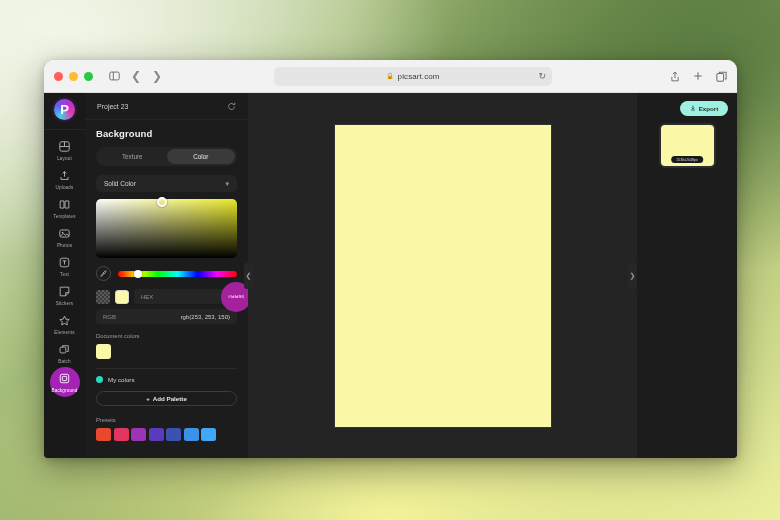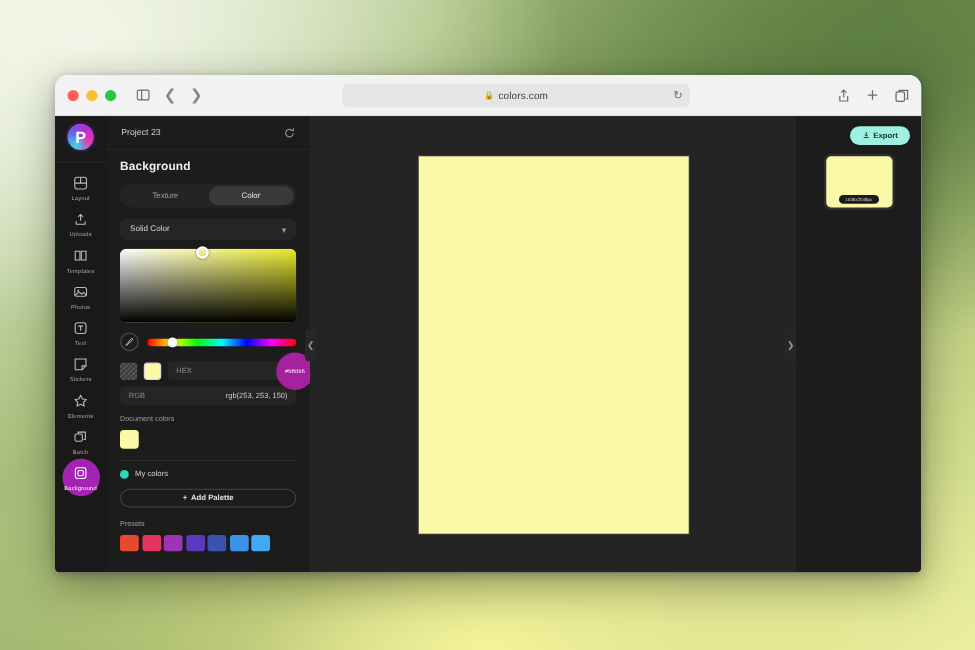--- a/index.html
+++ b/index.html
@@ -298,21 +298,21 @@
               <line x1="5.5" y1="1" x2="5.5" y2="11" stroke="#6b6b6b" stroke-width="1.2"></line>
             </svg>
         </span>
         <span class="chev">❮</span>
         <span class="chev">❯</span>
       </div>
 
       <div class="addr-wrap">
         <div class="addr">
           <span class="lock">🔒</span>
-          <span class="url">colors.com</span>
+          <span class="url">picsart.com</span>
           <span class="reload">↻</span>
         </div>
       </div>
 
       <div class="chrome-right">
         <span class="cicon">
           <svg width="10" height="11" viewBox="0 0 12 14">
               <path d="M6 1.5 L6 9" stroke="#6b6b6b" stroke-width="1.2" fill="none"></path>
               <path d="M3.3 4 L6 1.3 L8.7 4" stroke="#6b6b6b" stroke-width="1.2" fill="none"></path>
               <path d="M2 7.5 L2 12.5 L10 12.5 L10 7.5" stroke="#6b6b6b" stroke-width="1.2" fill="none"></path>

